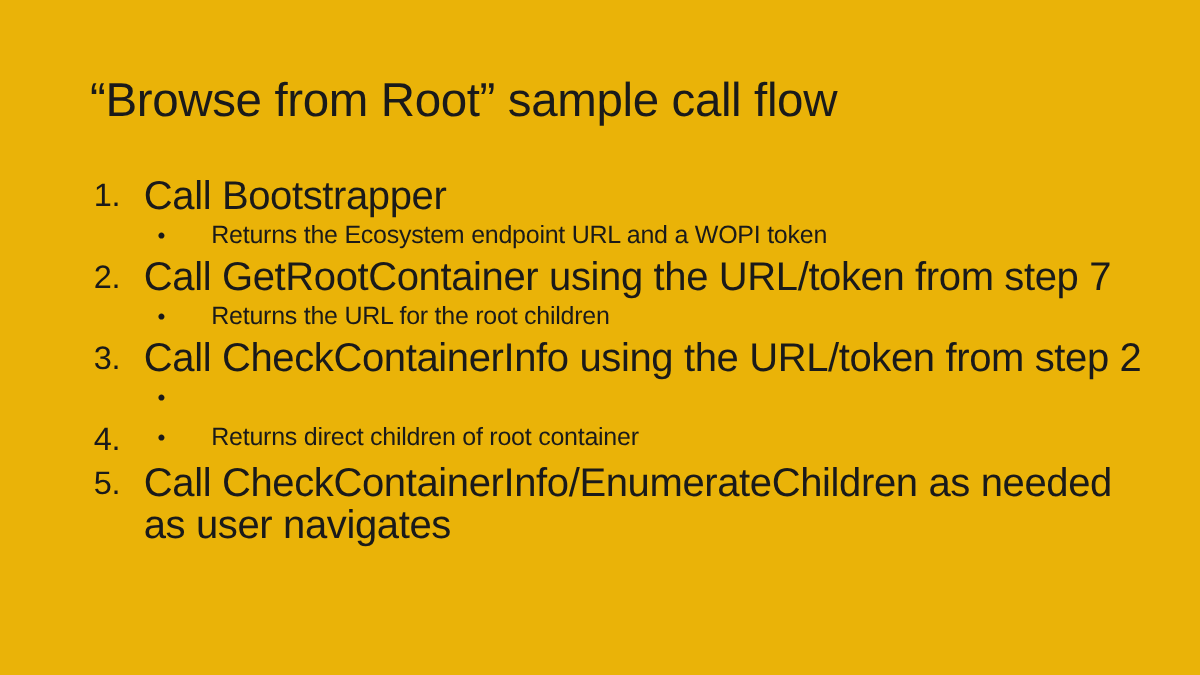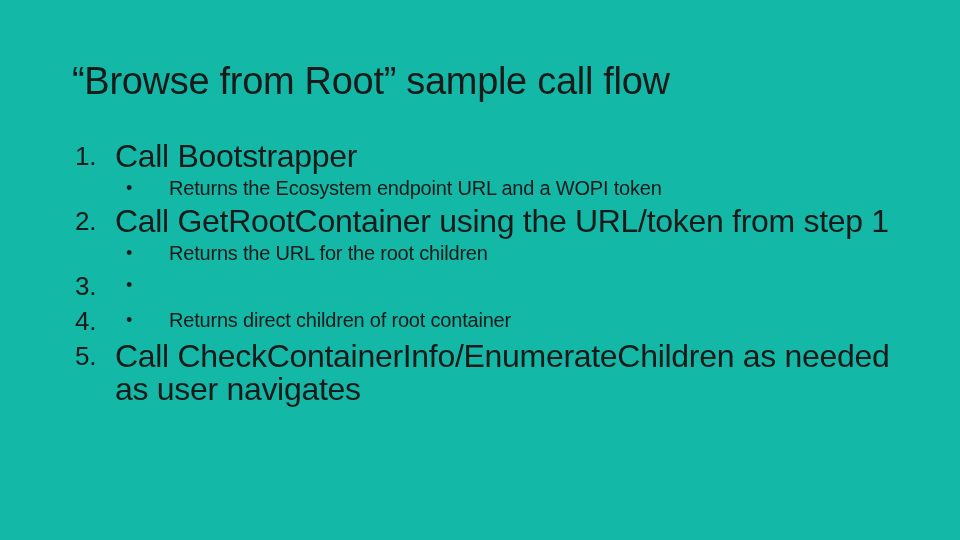--- a/index.html
+++ b/index.html
@@ -72,46 +72,47 @@
     font-size: 20px;
     line-height: 30px;
     font-weight: 300;
     letter-spacing: -0.2px;
     margin-left: 27px;
   }
 </style>
 </head>
 <body>
 
-<div class="slide" style="background: #14b8a6; color: rgb(26, 26, 26);">
+<div class="slide" style="background: #eab308; color: rgb(26, 26, 26);">
   <h1 class="slide-title">“Browse from Root” sample call flow</h1>
   <div class="steps" id="steps">
       <div class="step">
         <span class="step-num">1.</span>
         <div class="step-body">
           <div class="step-text">Call Bootstrapper</div>
           <div class="bullet-row">
             <span class="bullet-dot">•</span>
             <span class="bullet-text">Returns the Ecosystem endpoint URL and a WOPI token</span>
           </div>
         </div>
       </div>
       <div class="step">
         <span class="step-num">2.</span>
         <div class="step-body">
-          <div class="step-text">Call GetRootContainer using the URL/token from step 1</div>
+          <div class="step-text">Call GetRootContainer using the URL/token from step 7</div>
           <div class="bullet-row">
             <span class="bullet-dot">•</span>
             <span class="bullet-text">Returns the URL for the root children</span>
           </div>
         </div>
       </div>
       <div class="step">
         <span class="step-num">3.</span>
         <div class="step-body">
+          <div class="step-text">Call CheckContainerInfo using the URL/token from step 2</div>
           <div class="bullet-row">
             <span class="bullet-dot">•</span>
           </div>
         </div>
       </div>
       <div class="step">
         <span class="step-num">4.</span>
         <div class="step-body">
           <div class="bullet-row">
             <span class="bullet-dot">•</span>

